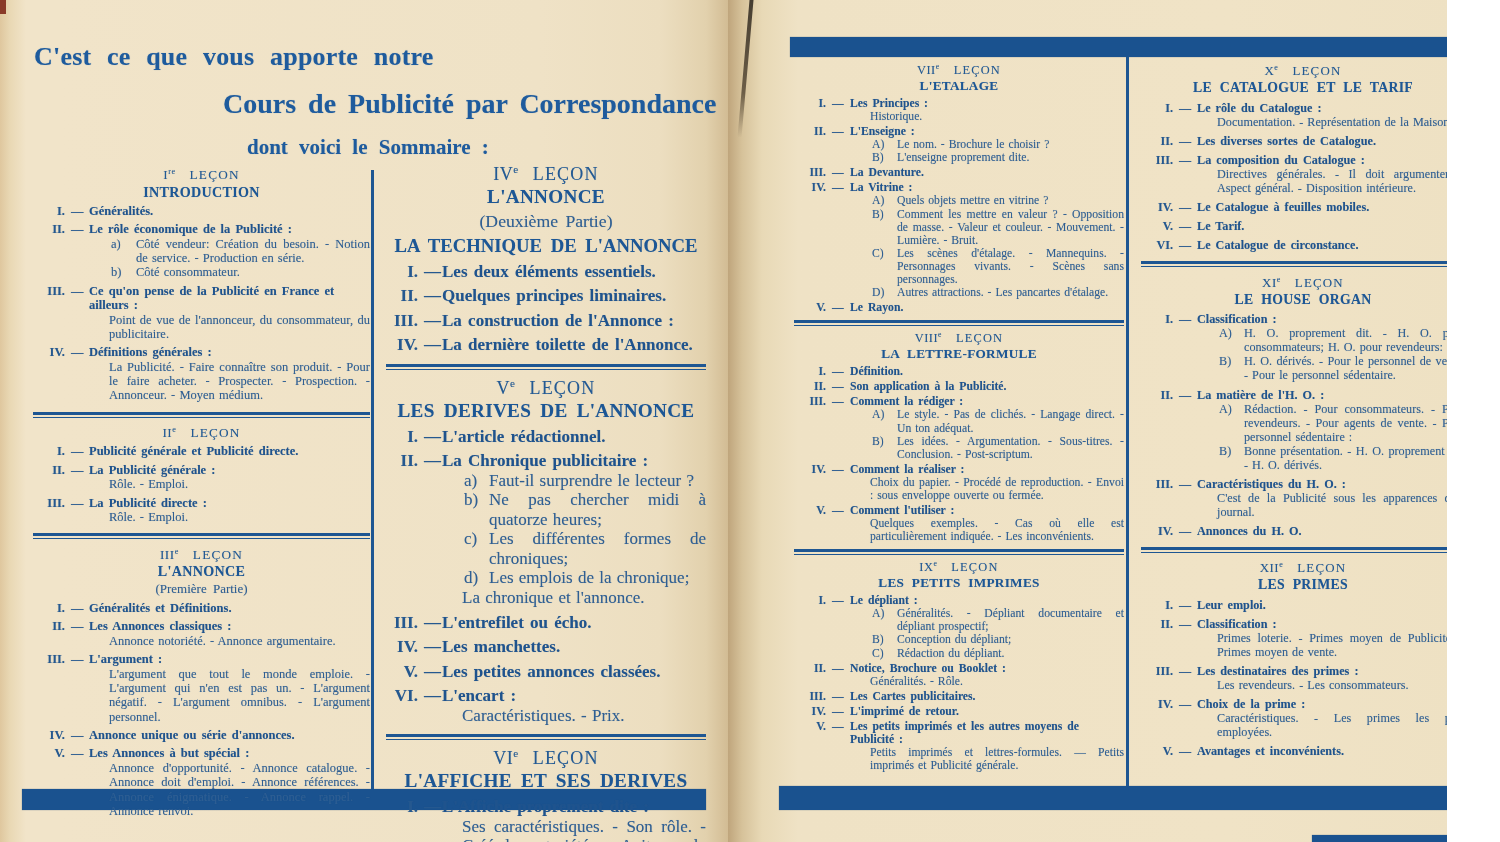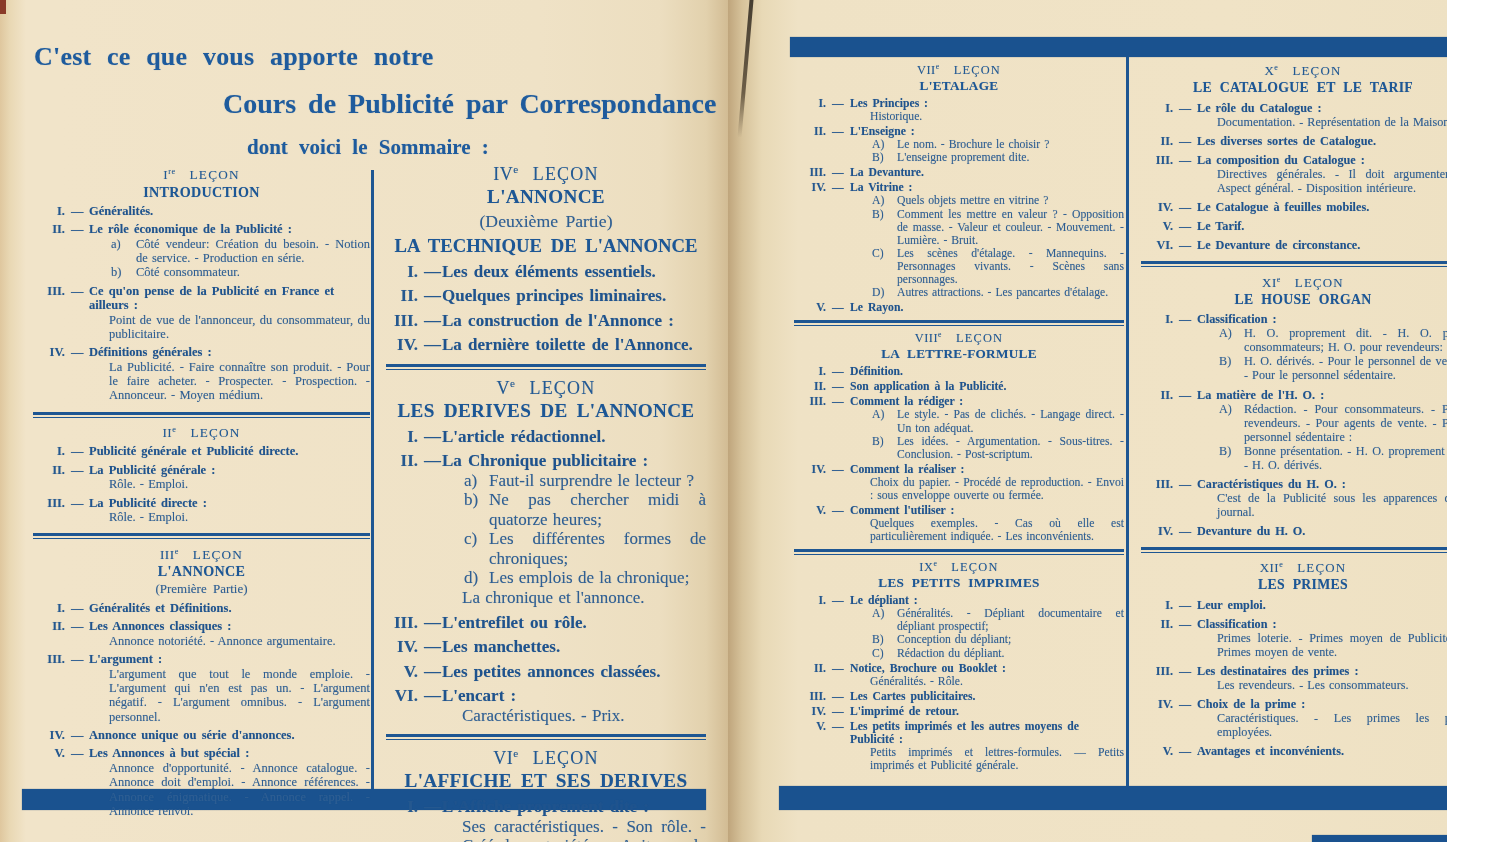--- a/index.html
+++ b/index.html
@@ -130,21 +130,21 @@
         <div class="item"><span class="inum">II.</span><span class="idash">—</span><span class="ilabel">Quelques principes liminaires.</span></div>
         <div class="item"><span class="inum">III.</span><span class="idash">—</span><span class="ilabel">La construction de l'Annonce :</span></div>
         <div class="item"><span class="inum">IV.</span><span class="idash">—</span><span class="ilabel">La dernière toilette de l'Annonce.</span></div>
       </div>
       <div class="rule"></div>
       <div class="lesson">
         <div class="lecon-head"><span class="lecon-roman">V<sup>e</sup></span><span class="lecon-word">LEÇON</span></div>
         <div class="lesson-title">LES DERIVES DE L'ANNONCE</div>
         <div class="item"><span class="inum">I.</span><span class="idash">—</span><span class="ilabel">L'article rédactionnel.</span></div>
         <div class="item"><span class="inum">II.</span><span class="idash">—</span><span class="ilabel">La Chronique publicitaire :</span><div class="sub"><span class="slet">a)</span><span class="stext">Faut-il surprendre le lecteur ?</span></div><div class="sub"><span class="slet">b)</span><span class="stext">Ne pas chercher midi à quatorze heures;</span></div><div class="sub"><span class="slet">c)</span><span class="stext">Les différentes formes de chroniques;</span></div><div class="sub"><span class="slet">d)</span><span class="stext">Les emplois de la chronique;</span></div><div class="detail">La chronique et l'annonce.</div></div>
-        <div class="item"><span class="inum">III.</span><span class="idash">—</span><span class="ilabel">L'entrefilet ou rôle.</span></div>
+        <div class="item"><span class="inum">III.</span><span class="idash">—</span><span class="ilabel">L'entrefilet ou écho.</span></div>
         <div class="item"><span class="inum">IV.</span><span class="idash">—</span><span class="ilabel">Les manchettes.</span></div>
         <div class="item"><span class="inum">V.</span><span class="idash">—</span><span class="ilabel">Les petites annonces classées.</span></div>
         <div class="item"><span class="inum">VI.</span><span class="idash">—</span><span class="ilabel">L'encart :</span><div class="detail">Caractéristiques. - Prix.</div></div>
       </div>
       <div class="rule"></div>
       <div class="lesson">
         <div class="lecon-head"><span class="lecon-roman">VI<sup>e</sup></span><span class="lecon-word">LEÇON</span></div>
         <div class="lesson-title">L'AFFICHE ET SES DERIVES</div>
         <div class="item"><span class="inum">I.</span><span class="idash">—</span><span class="ilabel">L'Affiche proprement dite :</span><div class="detail">Ses caractéristiques. - Son rôle. - Créé la notoriété. - Agit sur le connaître. - Ne sélectionne pas. - Les qualités d'une bonne affiche. - L'historique de l'affiche. - Classification des genres principaux.</div></div>
         <div class="item"><span class="inum">II.</span><span class="idash">—</span><span class="ilabel">Les dérivés de l'affiche :</span><div class="detail">Le panneau publicité et le tableau publicité.</div></div>
@@ -183,30 +183,30 @@
     </div>
   <div class="col" id="col4">
       <div class="lesson">
         <div class="lecon-head"><span class="lecon-roman">X<sup>e</sup></span><span class="lecon-word">LEÇON</span></div>
         <div class="lesson-title">LE CATALOGUE ET LE TARIF</div>
         <div class="item"><span class="inum">I.</span><span class="idash">—</span><span class="ilabel">Le rôle du Catalogue :</span><div class="detail">Documentation. - Représentation de la Maison.</div></div>
         <div class="item"><span class="inum">II.</span><span class="idash">—</span><span class="ilabel">Les diverses sortes de Catalogue.</span></div>
         <div class="item"><span class="inum">III.</span><span class="idash">—</span><span class="ilabel">La composition du Catalogue :</span><div class="detail">Directives générales. - Il doit argumenter. - Aspect général. - Disposition intérieure.</div></div>
         <div class="item"><span class="inum">IV.</span><span class="idash">—</span><span class="ilabel">Le Catalogue à feuilles mobiles.</span></div>
         <div class="item"><span class="inum">V.</span><span class="idash">—</span><span class="ilabel">Le Tarif.</span></div>
-        <div class="item"><span class="inum">VI.</span><span class="idash">—</span><span class="ilabel">Le Devanture de circonstance.</span></div>
+        <div class="item"><span class="inum">VI.</span><span class="idash">—</span><span class="ilabel">Le Catalogue de circonstance.</span></div>
       </div>
       <div class="rule"></div>
       <div class="lesson">
         <div class="lecon-head"><span class="lecon-roman">XI<sup>e</sup></span><span class="lecon-word">LEÇON</span></div>
         <div class="lesson-title">LE HOUSE ORGAN</div>
         <div class="item"><span class="inum">I.</span><span class="idash">—</span><span class="ilabel">Classification :</span><div class="sub"><span class="slet">A)</span><span class="stext">H. O. proprement dit. - H. O. pour consommateurs; H. O. pour revendeurs:</span></div><div class="sub"><span class="slet">B)</span><span class="stext">H. O. dérivés. - Pour le personnel de vente. - Pour le personnel sédentaire.</span></div></div>
         <div class="item"><span class="inum">II.</span><span class="idash">—</span><span class="ilabel">La matière de l'H. O. :</span><div class="sub"><span class="slet">A)</span><span class="stext">Rédaction. - Pour consommateurs. - Pour revendeurs. - Pour agents de vente. - Pour personnel sédentaire :</span></div><div class="sub"><span class="slet">B)</span><span class="stext">Bonne présentation. - H. O. proprement dit. - H. O. dérivés.</span></div></div>
         <div class="item"><span class="inum">III.</span><span class="idash">—</span><span class="ilabel">Caractéristiques du H. O. :</span><div class="detail">C'est de la Publicité sous les apparences d'un journal.</div></div>
-        <div class="item"><span class="inum">IV.</span><span class="idash">—</span><span class="ilabel">Devanture du H. O.</span></div>
+        <div class="item"><span class="inum">IV.</span><span class="idash">—</span><span class="ilabel">Annonces du H. O.</span></div>
       </div>
       <div class="rule"></div>
       <div class="lesson">
         <div class="lecon-head"><span class="lecon-roman">XII<sup>e</sup></span><span class="lecon-word">LEÇON</span></div>
         <div class="lesson-title">LES PRIMES</div>
         <div class="item"><span class="inum">I.</span><span class="idash">—</span><span class="ilabel">Leur emploi.</span></div>
         <div class="item"><span class="inum">II.</span><span class="idash">—</span><span class="ilabel">Classification :</span><div class="detail">Primes loterie. - Primes moyen de Publicité. - Primes moyen de vente.</div></div>
         <div class="item"><span class="inum">III.</span><span class="idash">—</span><span class="ilabel">Les destinataires des primes :</span><div class="detail">Les revendeurs. - Les consommateurs.</div></div>
         <div class="item"><span class="inum">IV.</span><span class="idash">—</span><span class="ilabel">Choix de la prime :</span><div class="detail">Caractéristiques. - Les primes les plus employées.</div></div>
         <div class="item"><span class="inum">V.</span><span class="idash">—</span><span class="ilabel">Avantages et inconvénients.</span></div>

